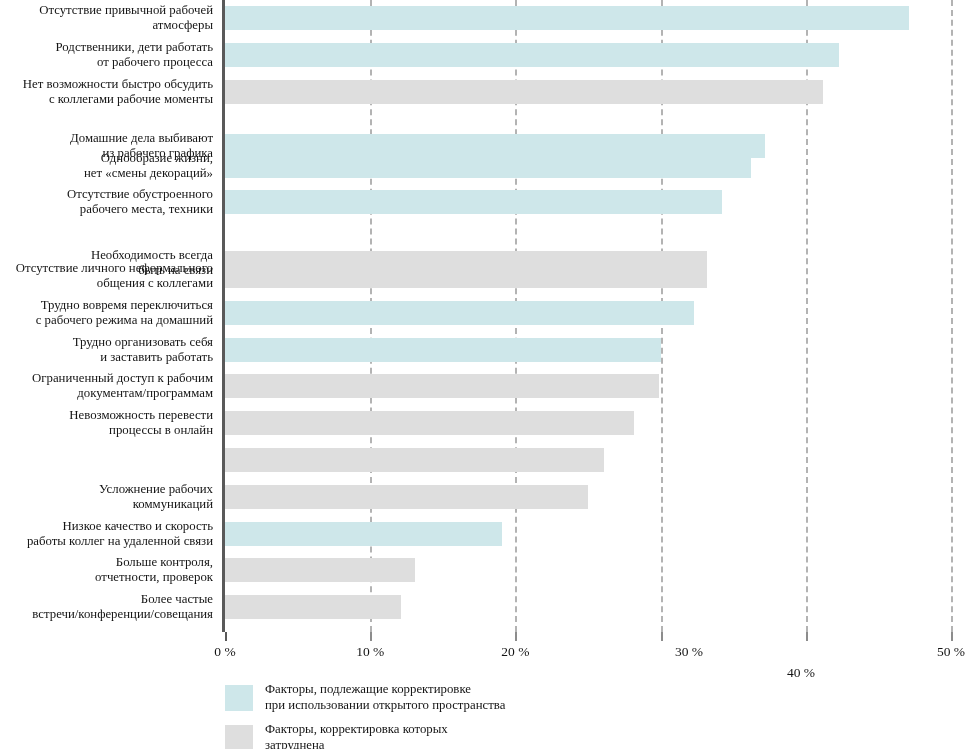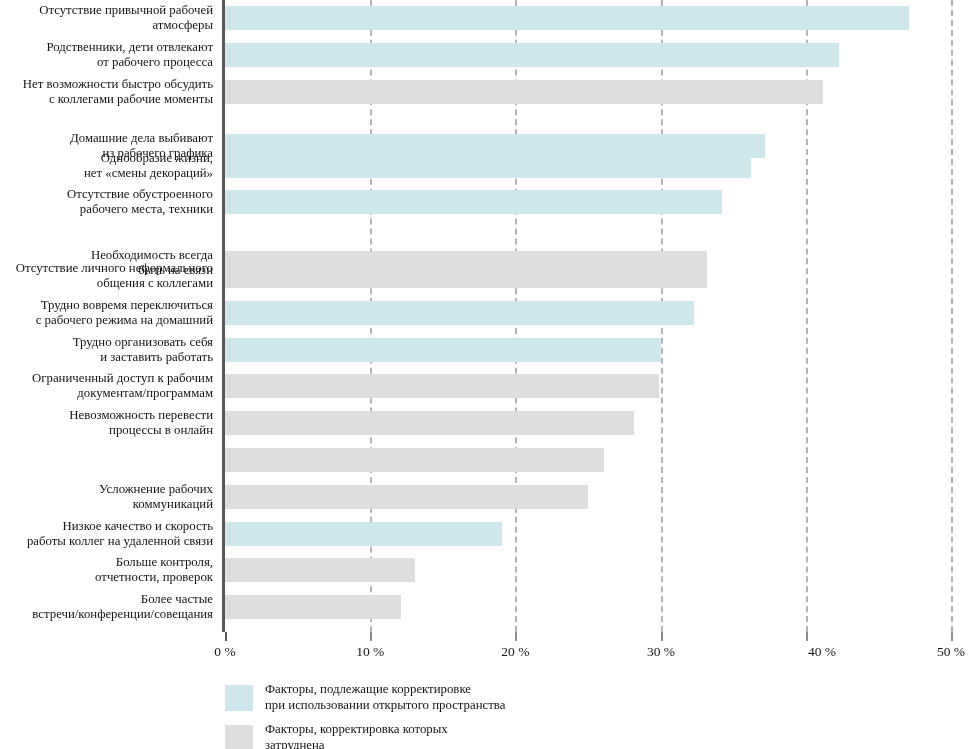--- a/index.html
+++ b/index.html
@@ -154,21 +154,21 @@
       </div>
   </div>
 
   <div class="rows" id="rows">
       <div class="row" style="top: 0px;">
         <div class="row-label">Отсутствие привычной рабочей
 атмосферы</div>
         <div class="bar teal" style="width: 683.892px;"></div>
       </div>
       <div class="row" style="top: 36.8px;">
-        <div class="row-label">Родственники, дети отвлекают
+        <div class="row-label">Родственники, дети работать
 от рабочего процесса</div>
         <div class="bar teal" style="width: 614.196px;"></div>
       </div>
       <div class="row" style="top: 73.6px;">
         <div class="row-label">Нет возможности быстро обсудить
 с коллегами рабочие моменты</div>
         <div class="bar gray" style="width: 598.224px;"></div>
       </div>
       <div class="row" style="top: 128px;">
         <div class="row-label">Домашние дела выбивают
@@ -241,23 +241,23 @@
     </div>
 
   <div class="xaxis" id="xaxis">
       <div class="tick-mark first" style="left: 225px;"></div>
       <div class="tick-label" style="left: 225px;">0 %</div>
       <div class="tick-mark" style="left: 370.2px;"></div>
       <div class="tick-label" style="left: 370.2px;">10 %</div>
       <div class="tick-mark" style="left: 515.4px;"></div>
       <div class="tick-label" style="left: 515.4px;">20 %</div>
       <div class="tick-mark" style="left: 660.6px;"></div>
-      <div class="tick-label" style="left: 661px;">30 %</div>
+      <div class="tick-label" style="left: 689px;">30 %</div>
       <div class="tick-mark" style="left: 805.8px;"></div>
-      <div class="tick-label" style="left: 822px;">40 %</div>
+      <div class="tick-label" style="left: 801px; margin-top: 21px;">40 %</div>
       <div class="tick-mark" style="left: 951px;"></div>
       <div class="tick-label" style="left: 951px;">50 %</div>
     </div>
 
   <div class="legend" id="legend">
       <div class="legend-item">
         <div class="legend-swatch teal"></div>
         <div class="legend-text">Факторы, подлежащие корректировке
 при использовании открытого пространства</div>
       </div>

